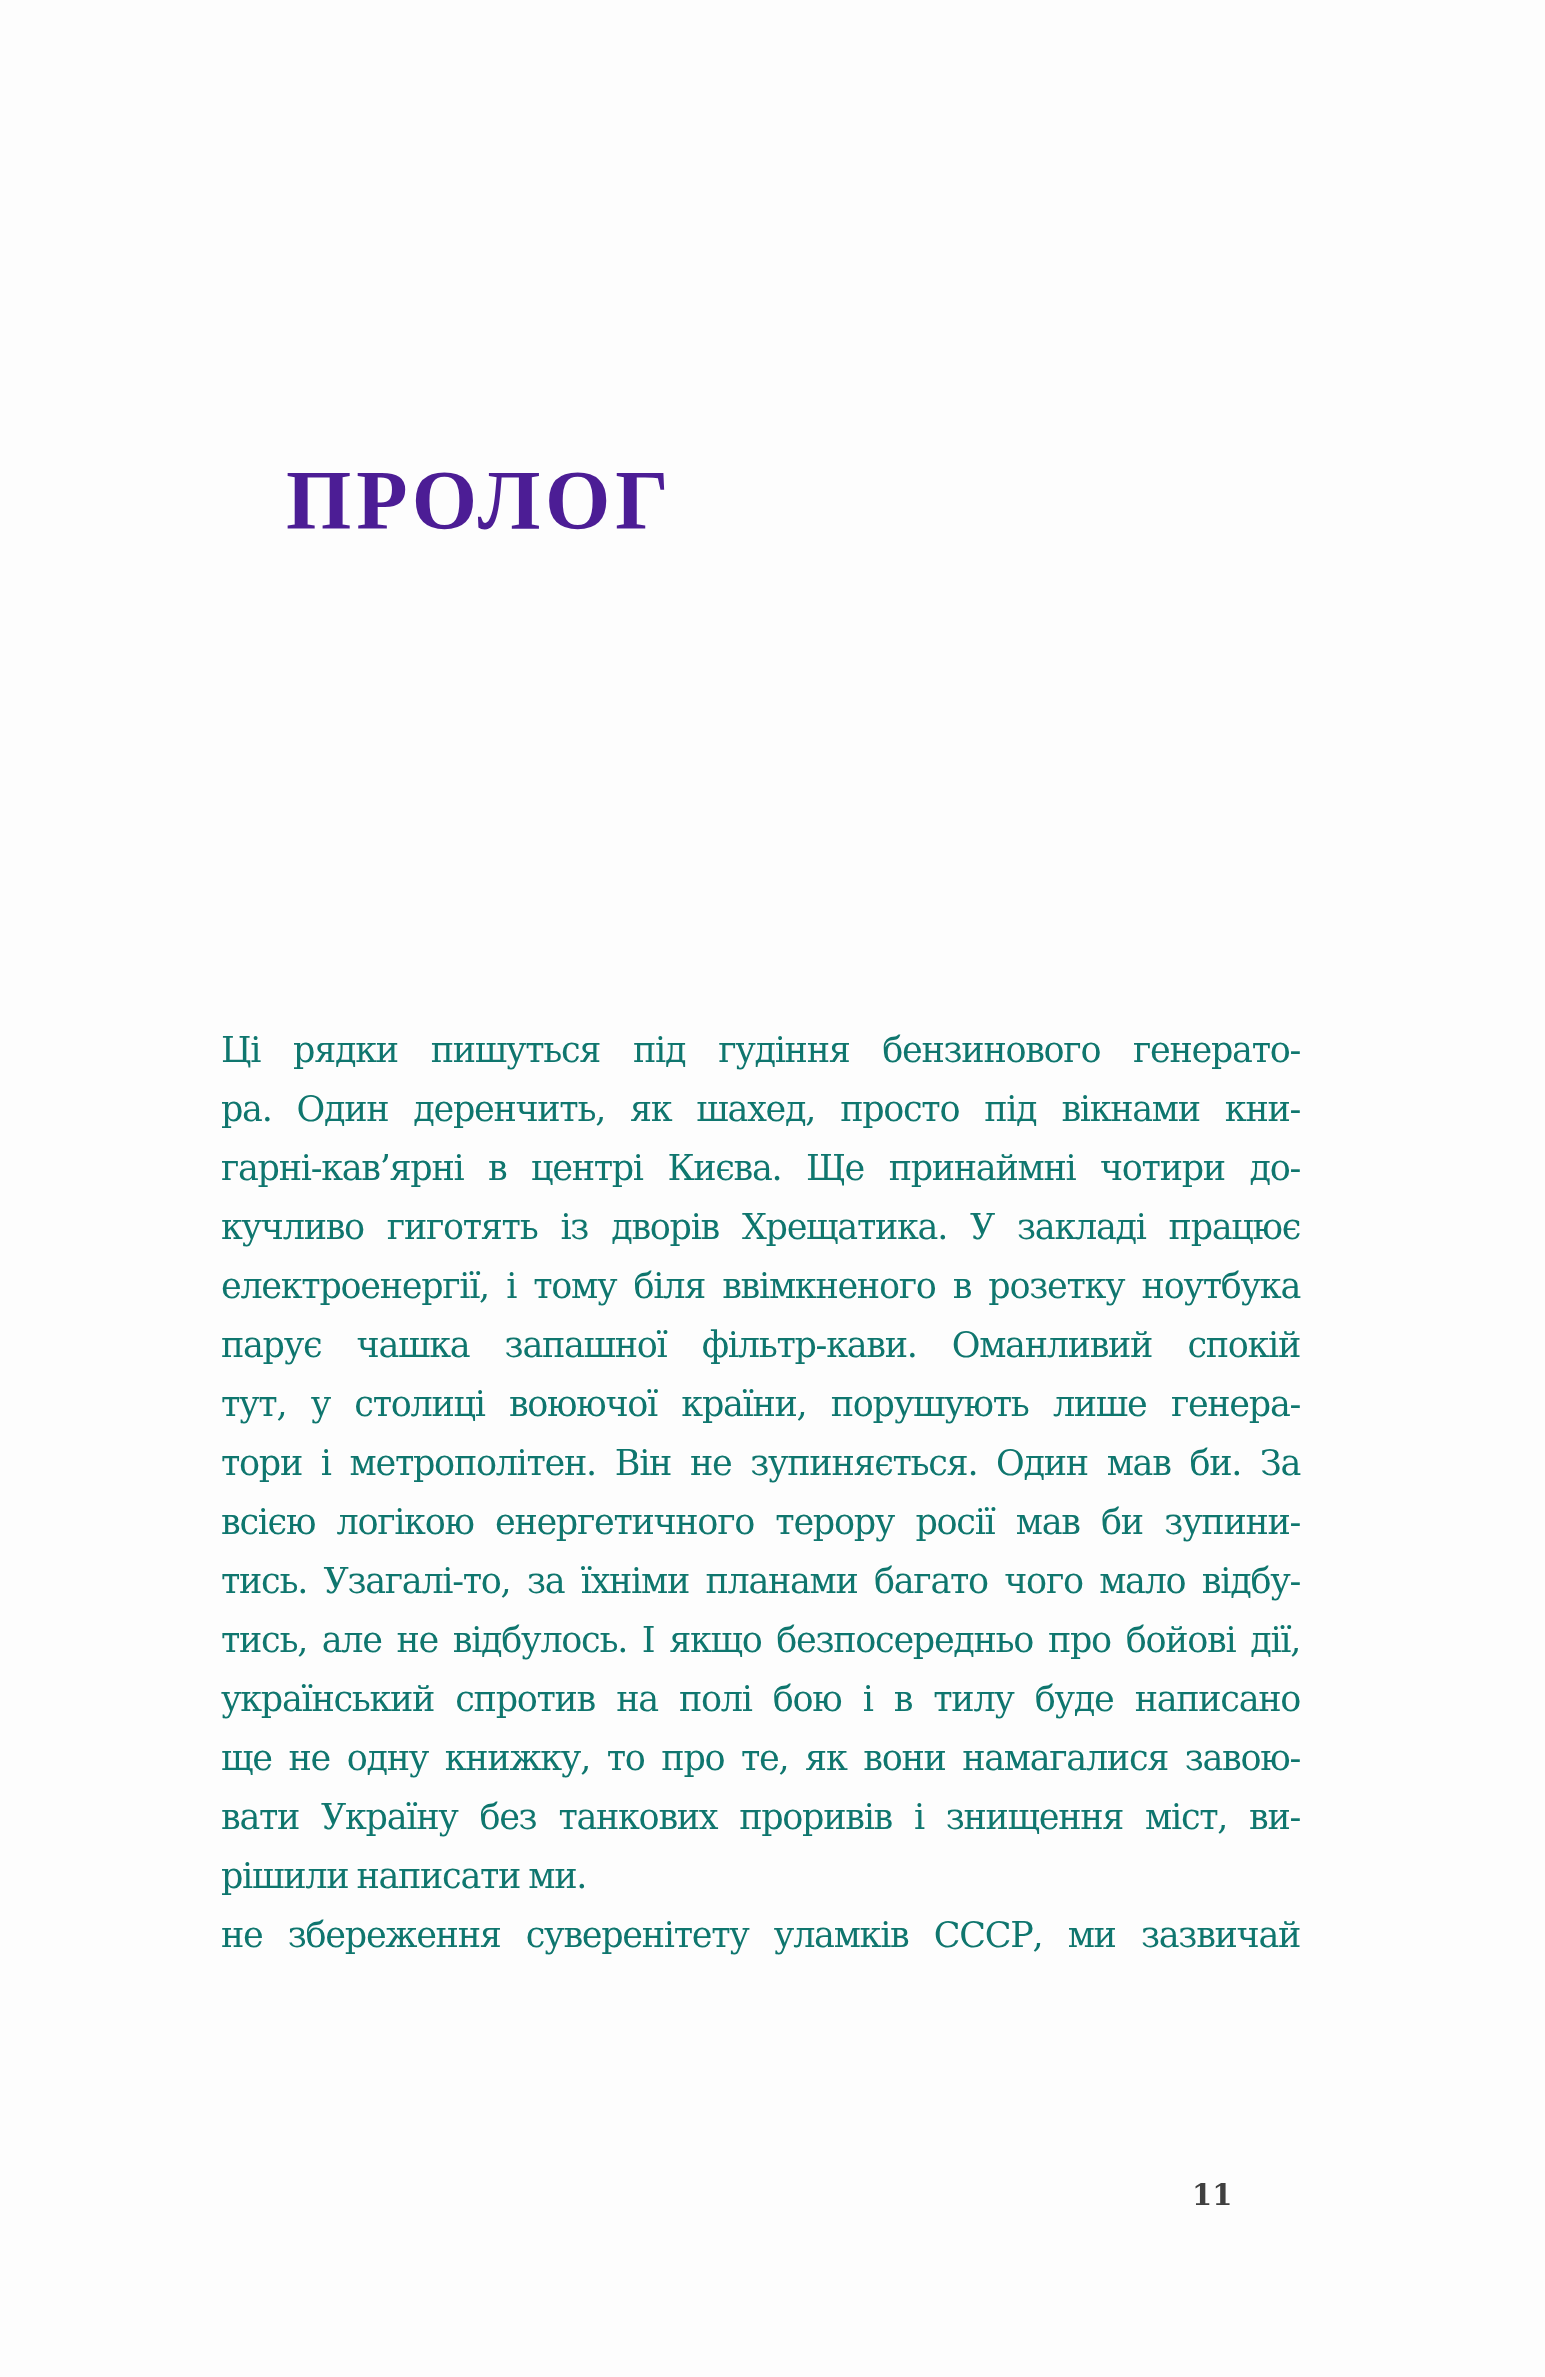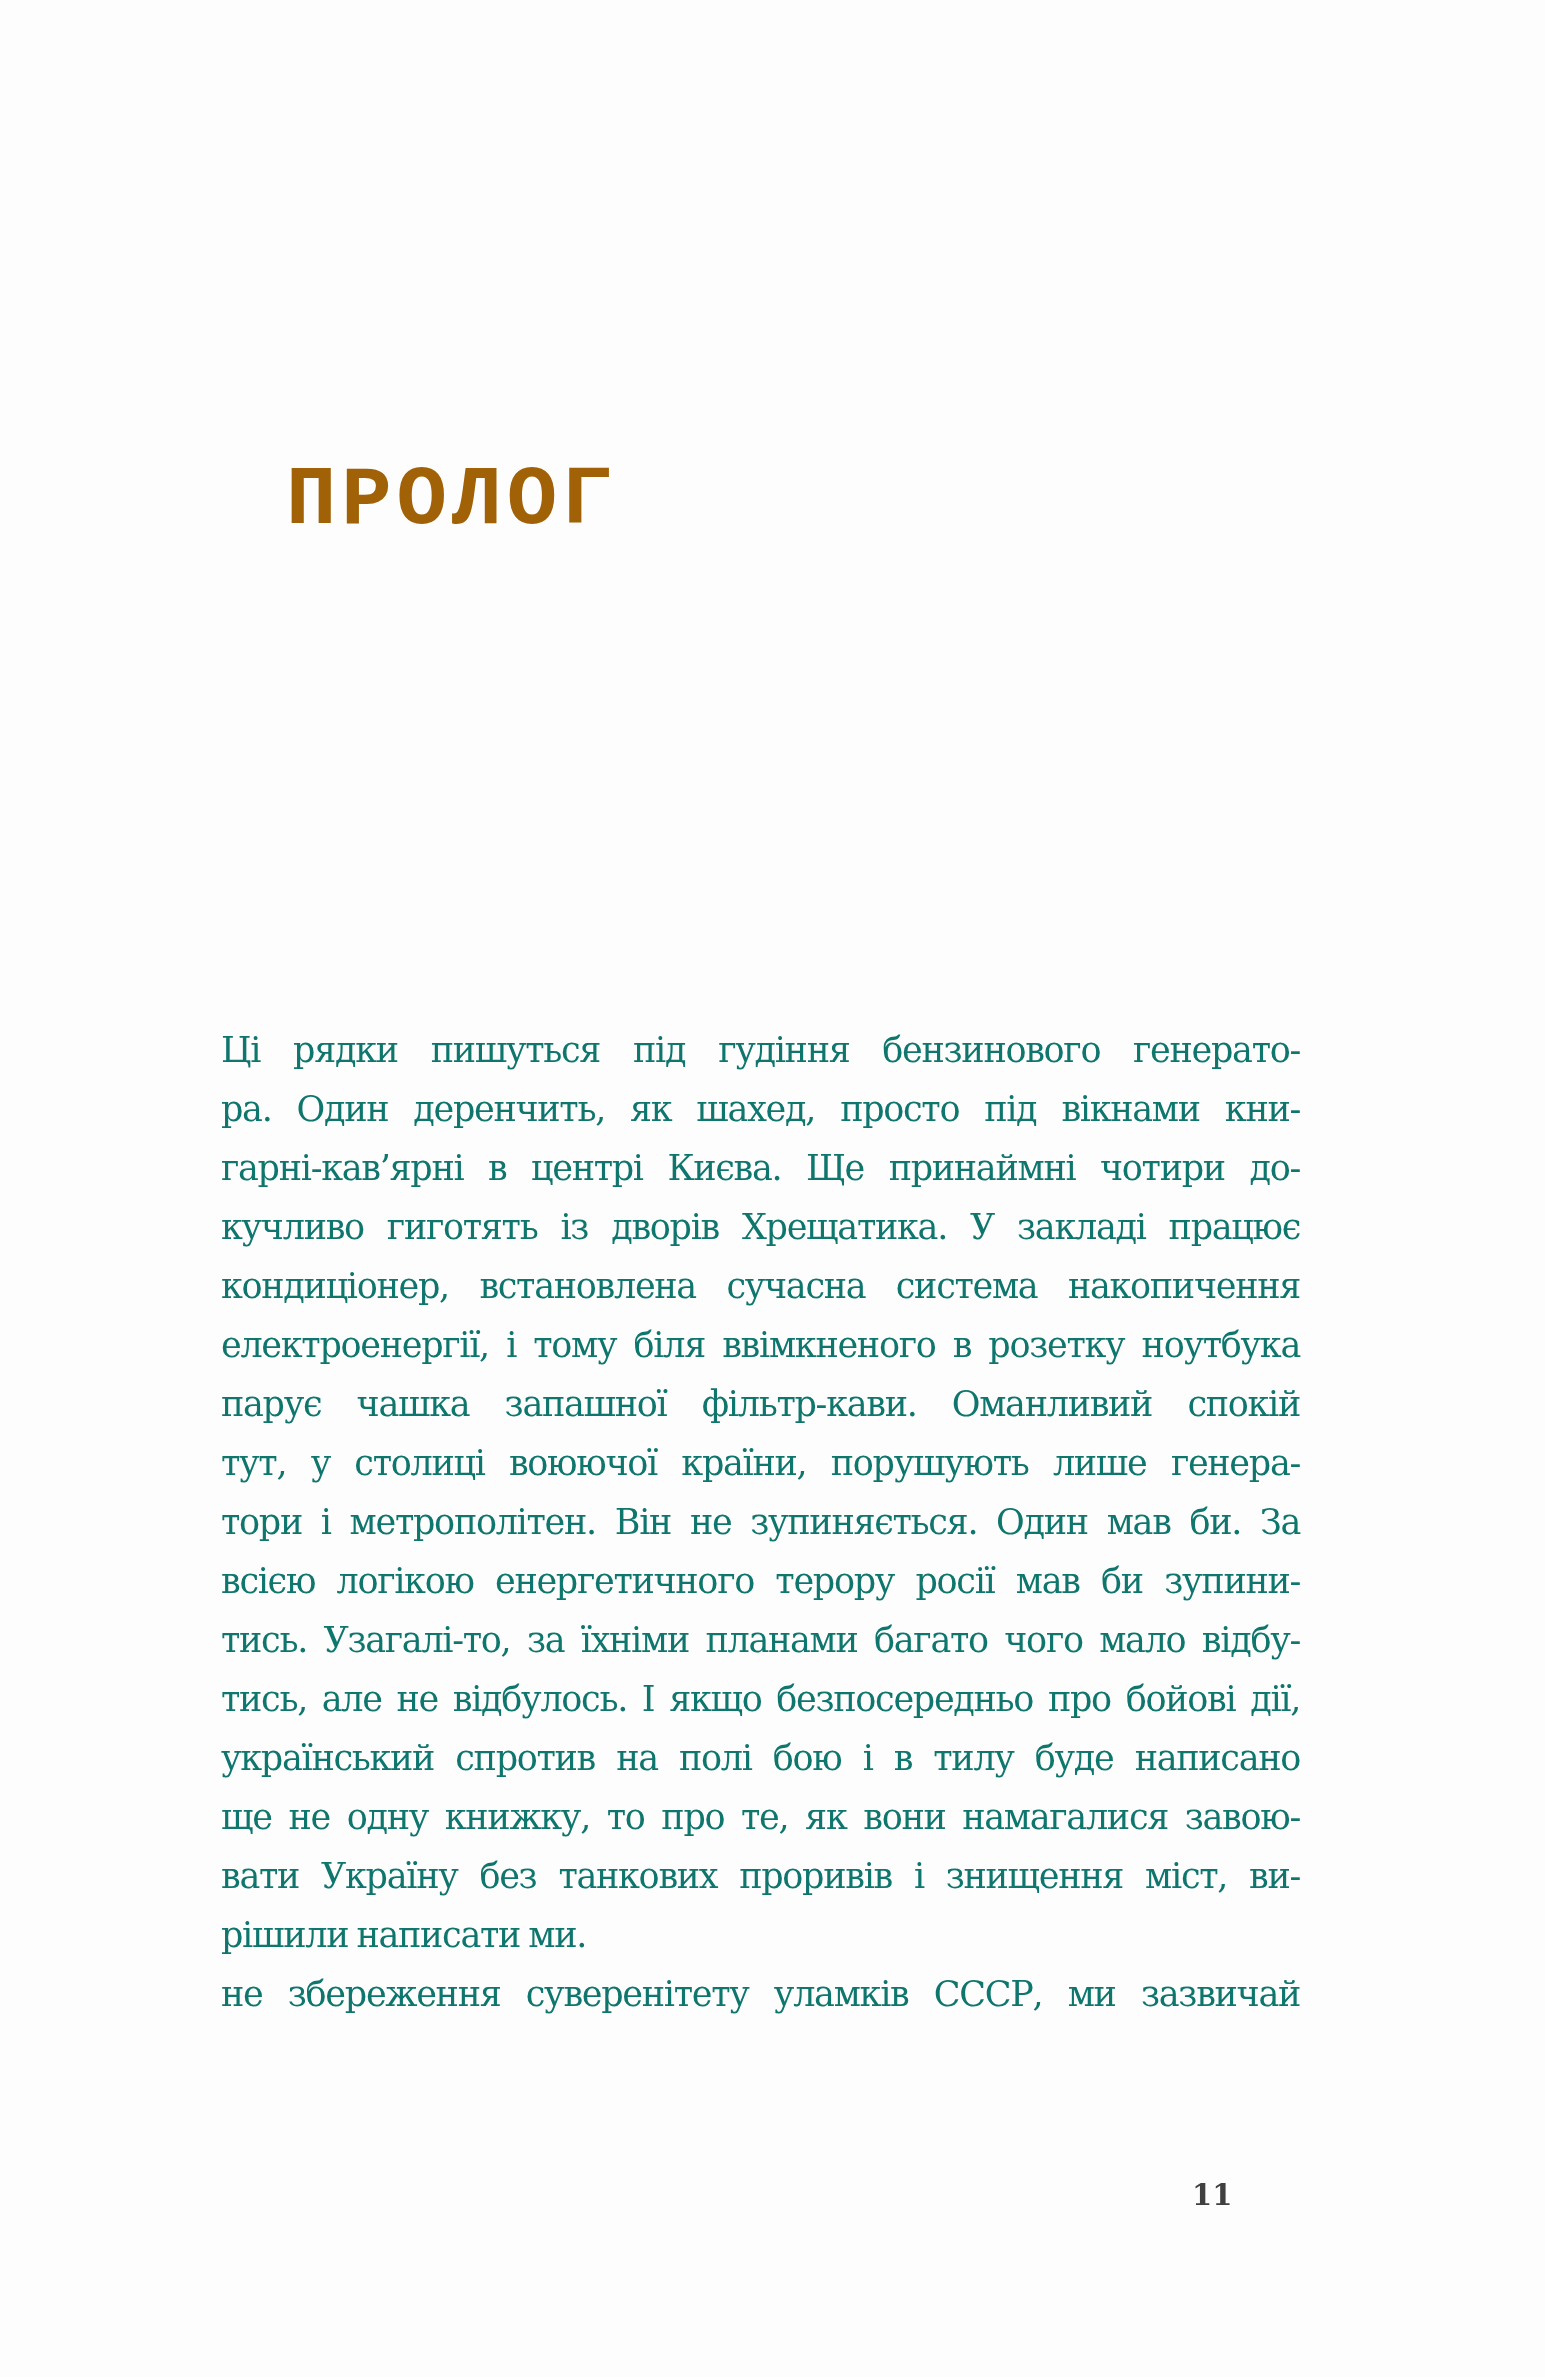--- a/index.html
+++ b/index.html
@@ -19,26 +19,26 @@
       left: 0; top: 0;
       width: 1546px;
       height: 2377px;
       background: #fdfdfd;
     }
     .chapter-title {
       position: absolute;
       left: 286px;
       top: 459px;
       margin: 0;
-      font-family: Liberation Mono, monospace;
+      font-family: Liberation Serif, serif;
       font-weight: bold;
       font-size: 84px;
       letter-spacing: 4.8px;
       line-height: 1;
-      color: #a16207;
+      color: #4c1d95;
     }
     .body-text {
       position: absolute;
       left: 221px;
       top: 1021px;
       width: 1079px;
       font-family: "DejaVu Serif", serif;
       font-size: 35px;
       line-height: 59px;
       color: #0f766e;
@@ -74,21 +74,20 @@
 <div class="page">
 
   <h1 class="chapter-title">ПРОЛОГ</h1>
 
   <div class="body-text">
     <div class="paragraph">
       <span class="line">Ці рядки пишуться під гудіння бензинового генерато-</span>
       <span class="line">ра. Один деренчить, як шахед, просто під вікнами кни-</span>
       <span class="line">гарні-кав’ярні в центрі Києва. Ще принаймні чотири до-</span>
       <span class="line">кучливо гиготять із дворів Хрещатика. У закладі працює</span>
-      <span class="line">кондиціонер, встановлена сучасна система накопичення</span>
       <span class="line">електроенергії, і тому біля ввімкненого в розетку ноутбука</span>
       <span class="line">парує чашка запашної фільтр-кави. Оманливий спокій</span>
       <span class="line">тут, у столиці воюючої країни, порушують лише генера-</span>
       <span class="line">тори і метрополітен. Він не зупиняється. Один мав би. За</span>
       <span class="line">всією логікою енергетичного терору росії мав би зупини-</span>
       <span class="line">тись. Узагалі-то, за їхніми планами багато чого мало відбу-</span>
       <span class="line">тись, але не відбулось. І якщо безпосередньо про бойові дії,</span>
       <span class="line">український спротив на полі бою і в тилу буде написано</span>
       <span class="line">ще не одну книжку, то про те, як вони намагалися завою-</span>
       <span class="line">вати Україну без танкових проривів і знищення міст, ви-</span>

